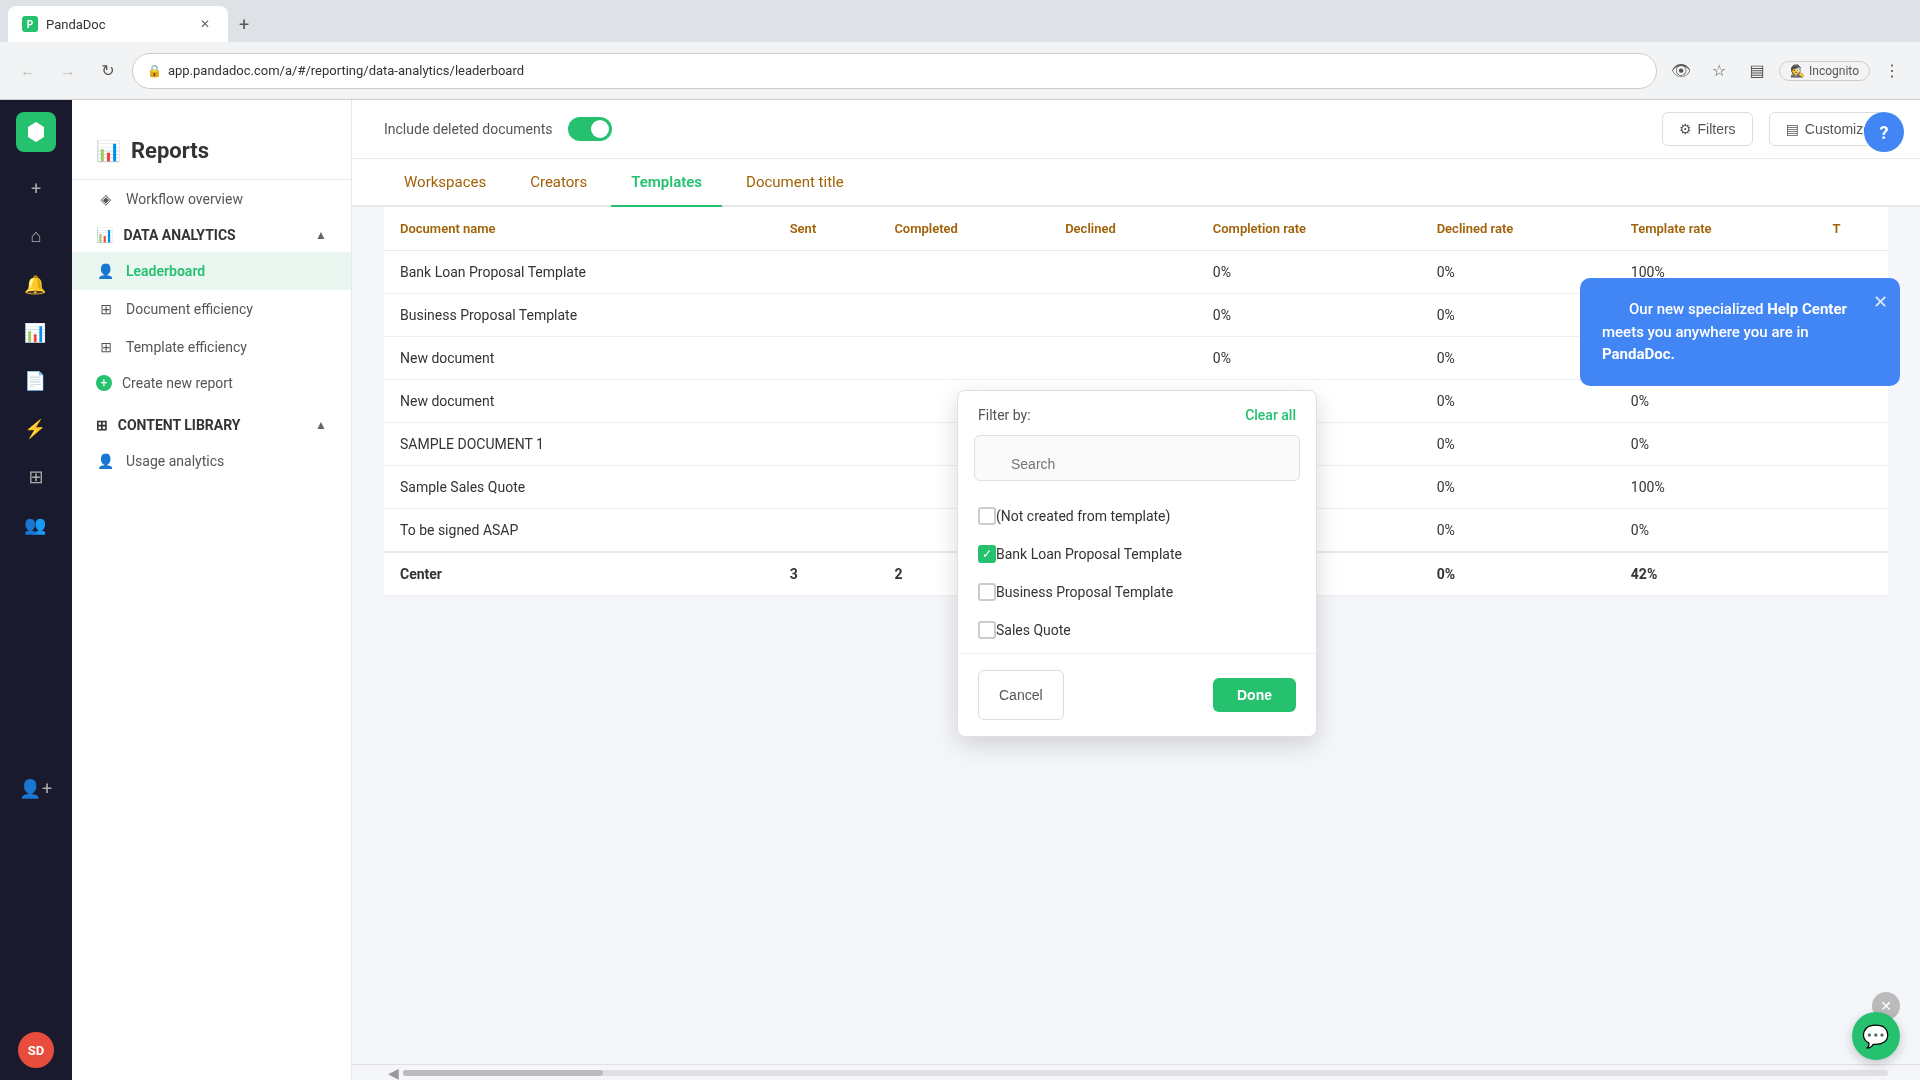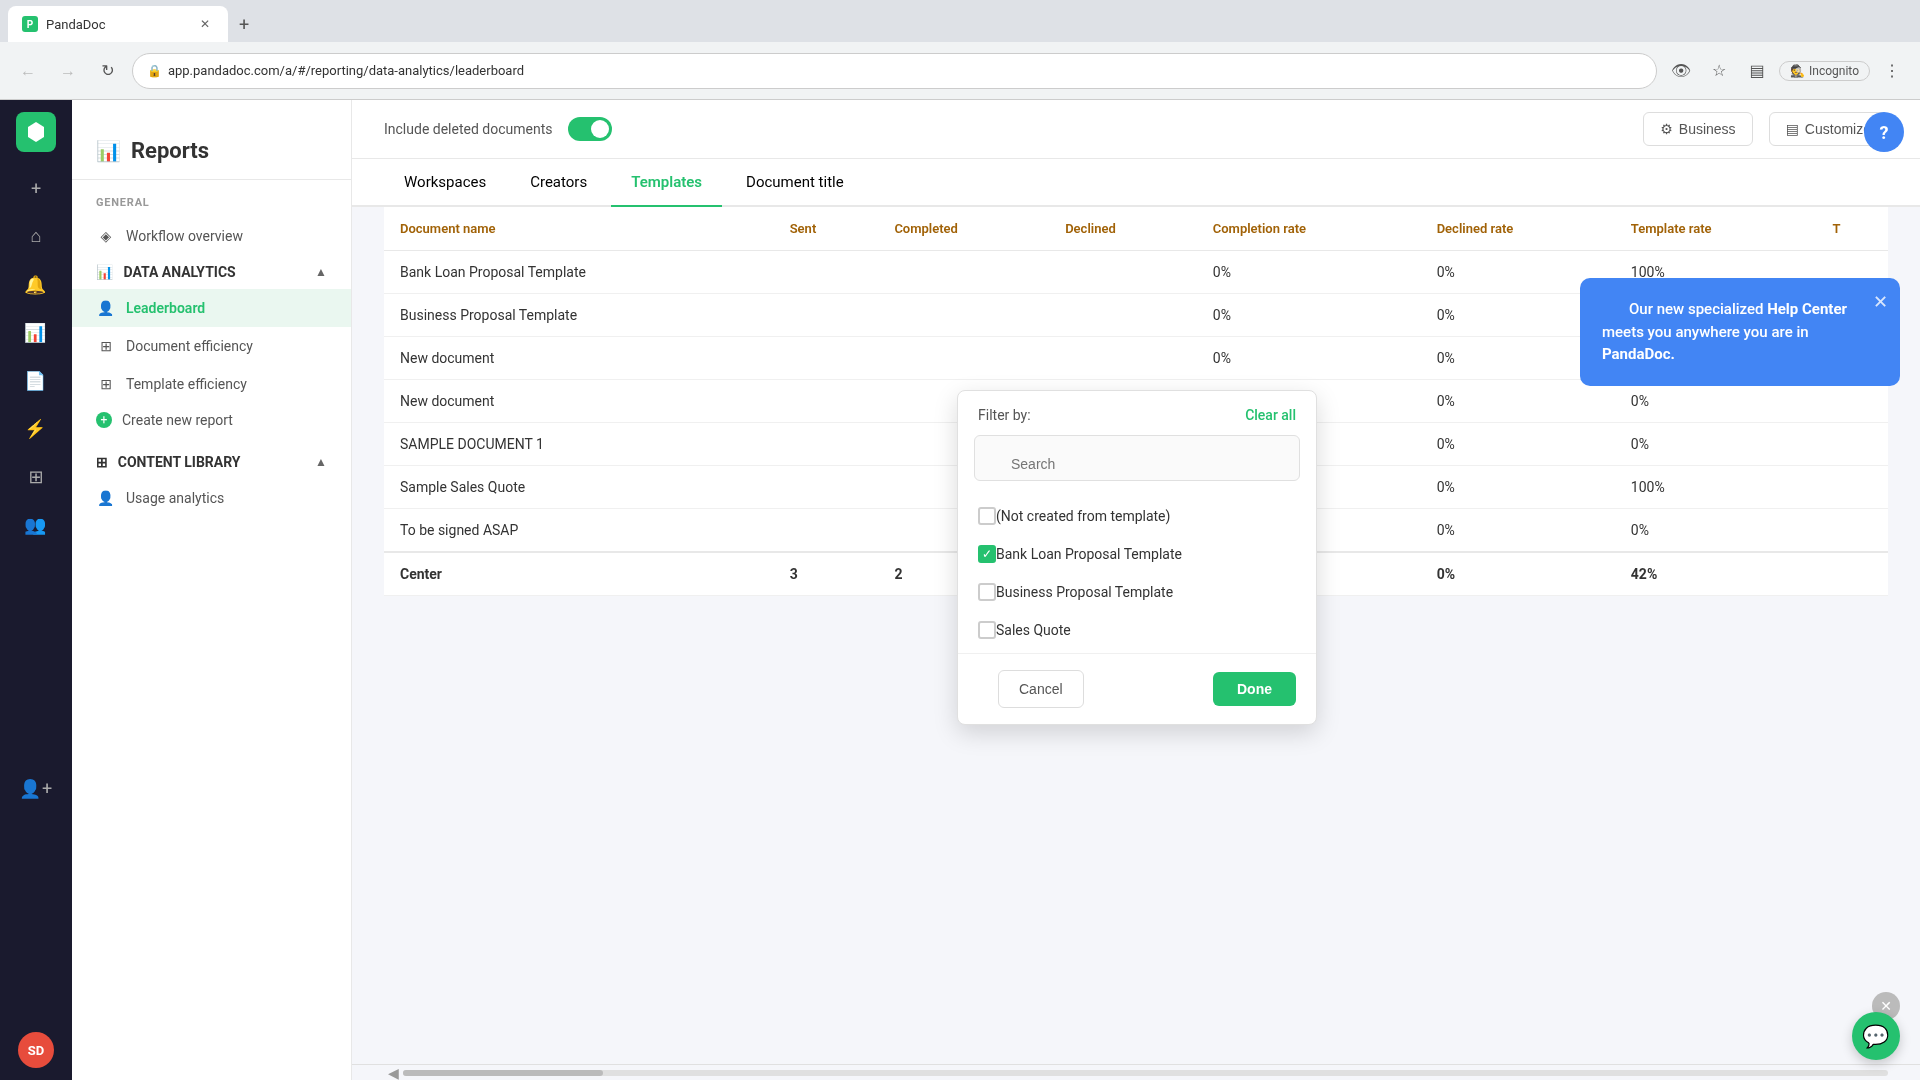--- a/index.html
+++ b/index.html
@@ -53,21 +53,21 @@
     .toggle-switch { position: relative; width: 44px; height: 24px; }
     .toggle-switch input { opacity: 0; width: 0; height: 0; }
     .toggle-slider { position: absolute; cursor: pointer; top: 0; left: 0; right: 0; bottom: 0; background: #25c16f; border-radius: 24px; }
     .toggle-slider:before { position: absolute; content: ""; height: 18px; width: 18px; left: 23px; bottom: 3px; background: white; border-radius: 50%; }
     .include-deleted { font-size: 14px; color: #555; }
     .btn-filter { display: flex; align-items: center; gap: 6px; padding: 8px 16px; border: 1px solid #ddd; border-radius: 6px; background: white; cursor: pointer; font-size: 14px; color: #555; }
     .btn-customize { display: flex; align-items: center; gap: 6px; padding: 8px 16px; border: 1px solid #ddd; border-radius: 6px; background: white; cursor: pointer; font-size: 14px; color: #555; }
 
     
     .tabs-row { background: #fff; padding: 0 32px; display: flex; align-items: center; gap: 4px; border-bottom: 2px solid #e8e8e8; position: relative; }
-    .tab-btn { padding: 14px 20px; font-size: 15px; color: #000000; cursor: pointer; border-bottom: 2px solid transparent; margin-bottom: -2px; }
+    .tab-btn { padding: 14px 20px; font-size: 15px; color: #a16207; cursor: pointer; border-bottom: 2px solid transparent; margin-bottom: -2px; }
     .tab-btn.active { color: #25c16f; border-bottom: 2px solid #25c16f; font-weight: 600; }
 
     
     .table-container { flex: 1; overflow: auto; padding: 0 32px; background: #f5f6fa; position: relative; }
     table { width: 100%; border-collapse: collapse; background: #fff; margin-top: 0; }
     thead th { background: #fff; font-size: 13px; font-weight: 600; color: #a16207; padding: 14px 16px; text-align: left; border-bottom: 1px solid #e8e8e8; white-space: nowrap; }
     tbody td { font-size: 14px; color: #333; padding: 13px 16px; border-bottom: 1px solid #f0f0f0; }
     .total-row td { font-weight: 700; background: #fff; border-top: 2px solid #e8e8e8; }
 
     
@@ -79,21 +79,21 @@
     .filter-search-input { width: 100%; border: 1px solid #e0e0e0; border-radius: 6px; padding: 20px 12px 8px 36px; font-size: 14px; color: #999; background: #fafafa; position: relative; }
     .filter-search-wrap { position: relative; }
     .filter-search-wrap .search-icon-inner { position: absolute; left: 10px; top: 50%; transform: translateY(-50%); color: #bbb; font-size: 14px; }
     .filter-options { padding: 4px 0; }
     .filter-option { display: flex; align-items: center; gap: 0; padding: 10px 20px; cursor: pointer; }
     .filter-option label { font-size: 14px; color: #333; cursor: pointer; }
     .checkbox { width: 18px; height: 18px; border: 2px solid #ccc; border-radius: 3px; display: flex; align-items: center; justify-content: center; flex-shrink: 0; }
     .checkbox.checked { background: #25c16f; border-color: #25c16f; }
     .checkbox.checked::after { content: '✓'; color: white; font-size: 12px; }
     .filter-actions { display: flex; align-items: center; justify-content: space-between; padding: 16px 20px; border-top: 1px solid #f0f0f0; }
-    .btn-cancel { padding: 10px 20px; border: 1px solid #ddd; border-radius: 6px; background: white; font-size: 14px; color: #555; cursor: pointer; margin-left: 20px; }
+    .btn-cancel { padding: 16px 20px; border: 1px solid #ddd; border-radius: 6px; background: white; font-size: 14px; color: #555; cursor: pointer; }
     .btn-done { padding: 9px 24px; border: none; border-radius: 6px; background: #25c16f; font-size: 14px; color: white; font-weight: 600; cursor: pointer; }
 
     
     .help-tooltip { position: absolute; top: 178px; right: 20px; background: #4285f4; color: white; border-radius: 10px; padding: 20px 22px; width: 320px; font-size: 15px; line-height: 1.5; z-index: 200; }
     .help-tooltip .close-btn { position: absolute; top: 10px; right: 12px; cursor: pointer; font-size: 18px; color: white; opacity: 0.8; }
     .help-tooltip .tooltip-text { font-weight: 500; margin-left: 27px; }
     .help-tooltip strong { font-weight: 700; }
 
     
     .scroll-bar-area { height: 16px; background: #f5f6fa; border-top: 1px solid #e0e0e0; display: flex; align-items: center; padding: 0 32px; }
@@ -159,21 +159,20 @@
     <div class="rail-avatar">SD</div>
   </div>
 
   <div class="sidebar">
     <div class="main-header" style="padding:18px 24px 16px; border-bottom:1px solid #e8e8e8;">
       <div class="main-title">
         <span class="title-icon">📊</span>
         <span>Reports</span>
       </div>
     </div>
-    <div class="sidebar-section-label">GENERAL</div>
     <div class="sidebar-item">
       <span class="item-icon">◈</span>
       <span>Workflow overview</span>
     </div>
     <div class="sidebar-toggle">
       <span class="item-icon">📊</span>
       <span>DATA ANALYTICS</span>
       <span class="chevron" style="margin-left:auto;">▲</span>
     </div>
     <div class="sidebar-item active">
@@ -207,21 +206,21 @@
 
     <div class="filters-bar">
       <span class="include-deleted">Include deleted documents</span>
       <label class="toggle-switch">
         <input type="checkbox" checked="" style="">
         <span class="toggle-slider"></span>
       </label>
       <div style="flex:1;"></div>
       <button class="btn-filter">
         <span>⚙</span>
-        <span>Business</span>
+        <span>Filters</span>
       </button>
       <button class="btn-customize">
         <span>▤</span>
         <span>Customize</span>
       </button>
     </div>
 
     <div class="tabs-row">
       <div class="tab-btn">Workspaces</div>
       <div class="tab-btn">Creators</div>

